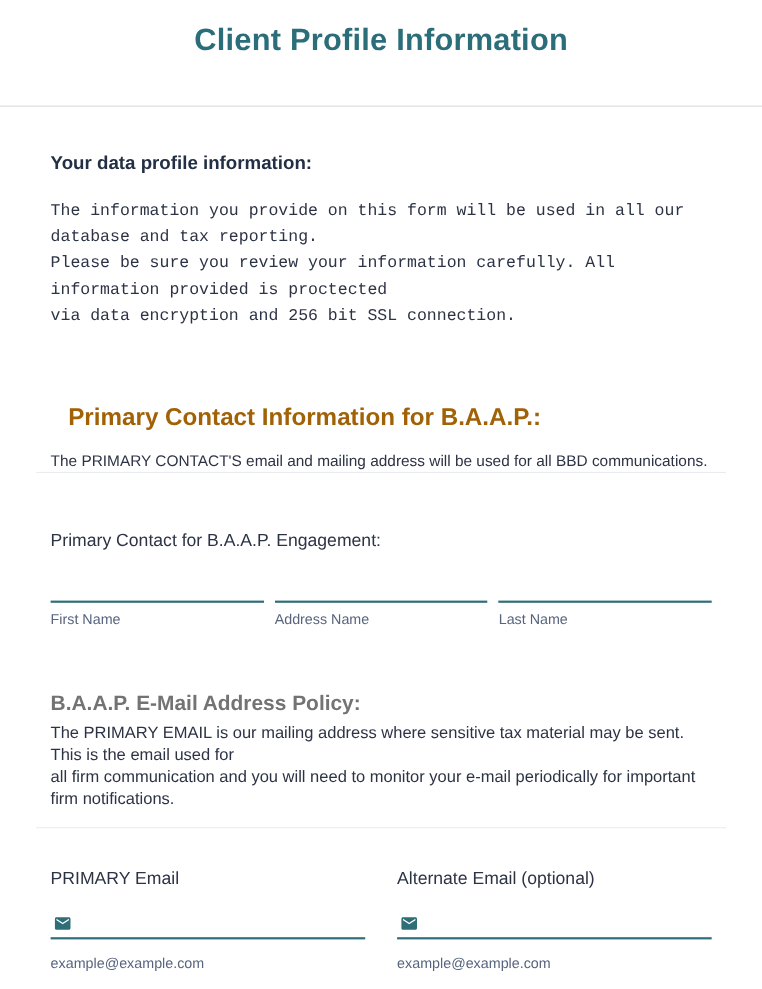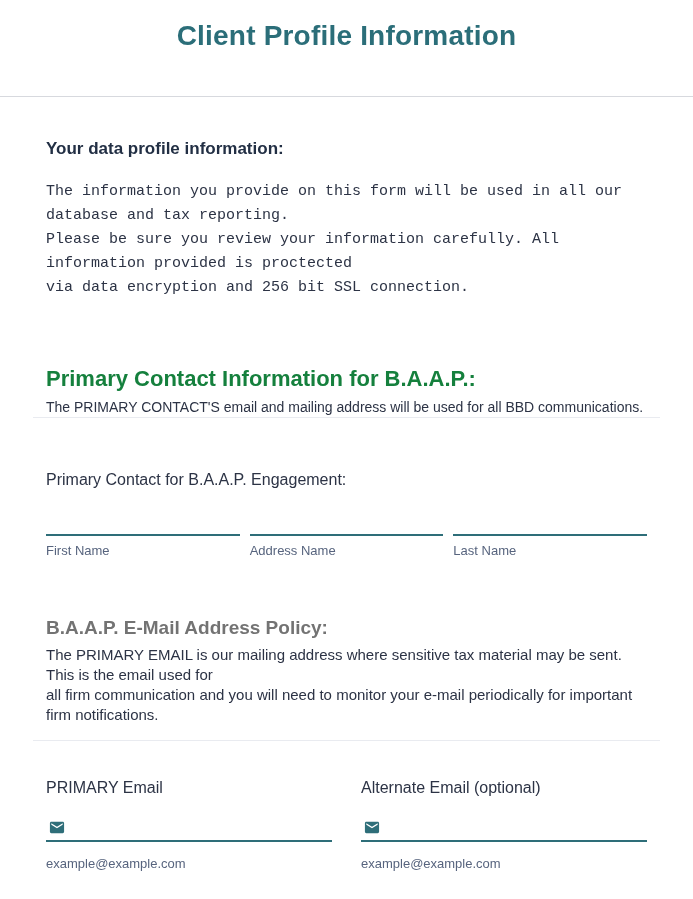--- a/index.html
+++ b/index.html
@@ -56,28 +56,28 @@
     margin-top: 21px;
     font-size: 15px;
     line-height: 24px;
     color: #2c3345;
     font-family: Liberation Mono, monospace;
   }
   .intro-paragraph .line { display: block; }
 
   
   .section-heading-lg {
-    margin: 66px 0 0 0;
+    margin: 66px 0 0 16px;
     font-size: 22px;
     line-height: 26px;
     font-weight: bold;
-    color: #15803d;
+    color: #a16207;
   }
   .section-subtext {
-    margin-top: 6px;
+    margin-top: 18px;
     font-size: 14px;
     line-height: 19px;
     color: #2c3345;
   }
   .hr-after-contact { margin-top: 18px; }
 
   
   .field-label {
     margin-top: 52px;
     font-size: 16px;

